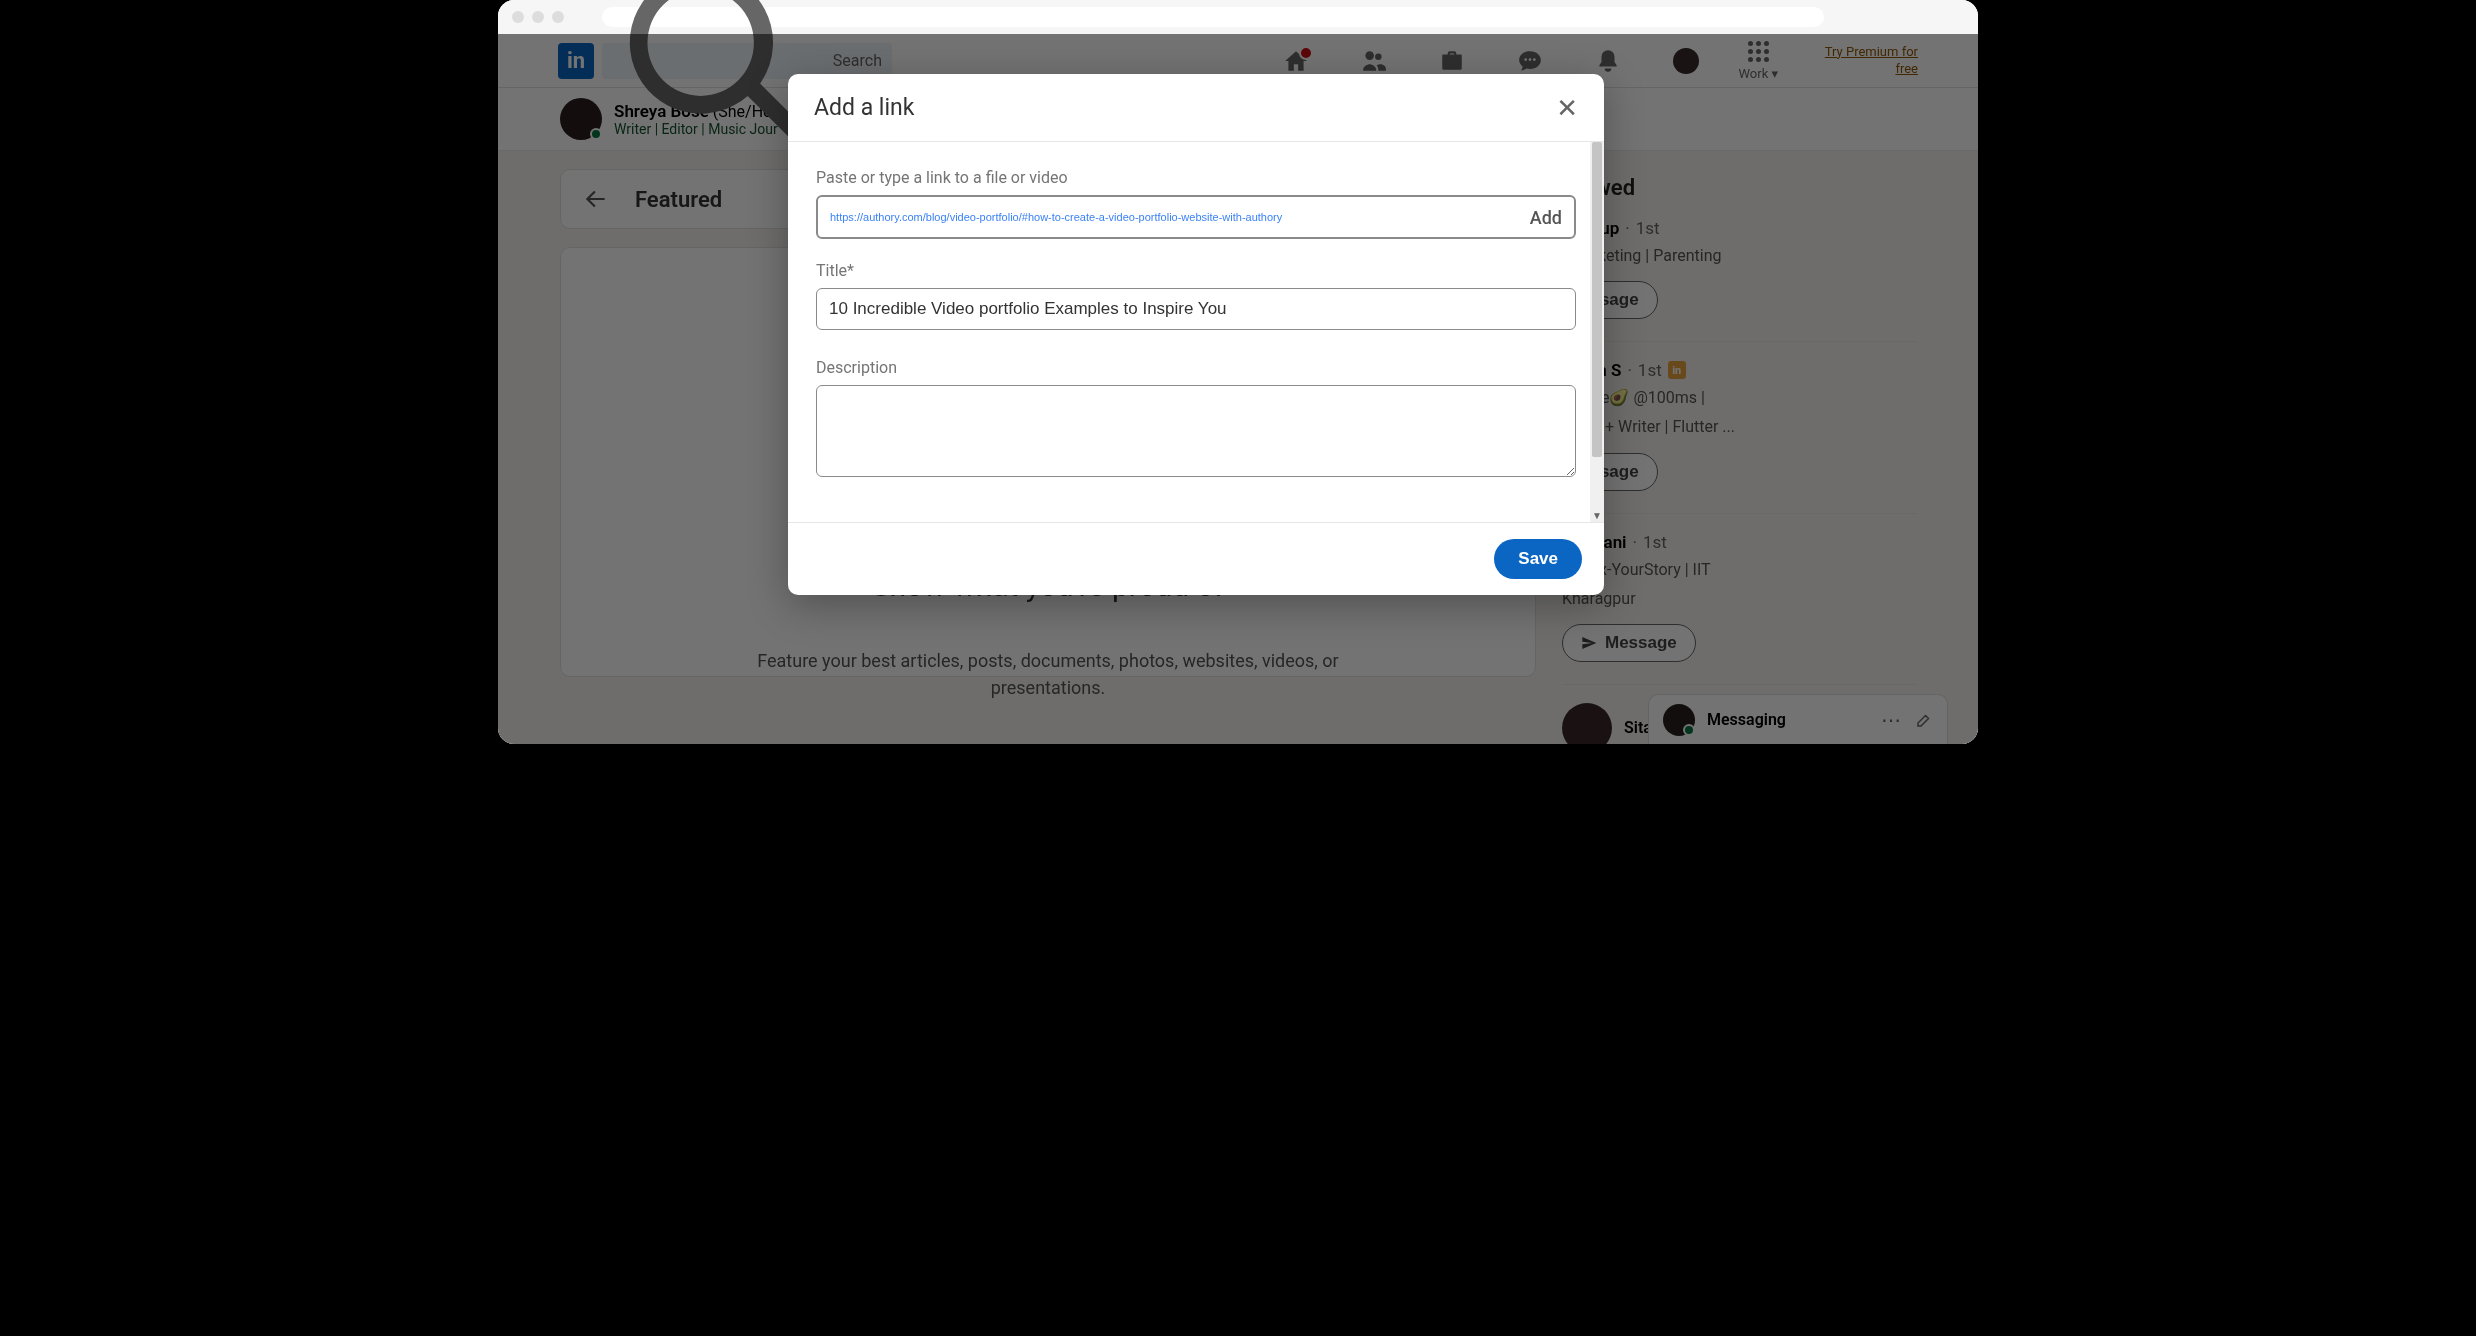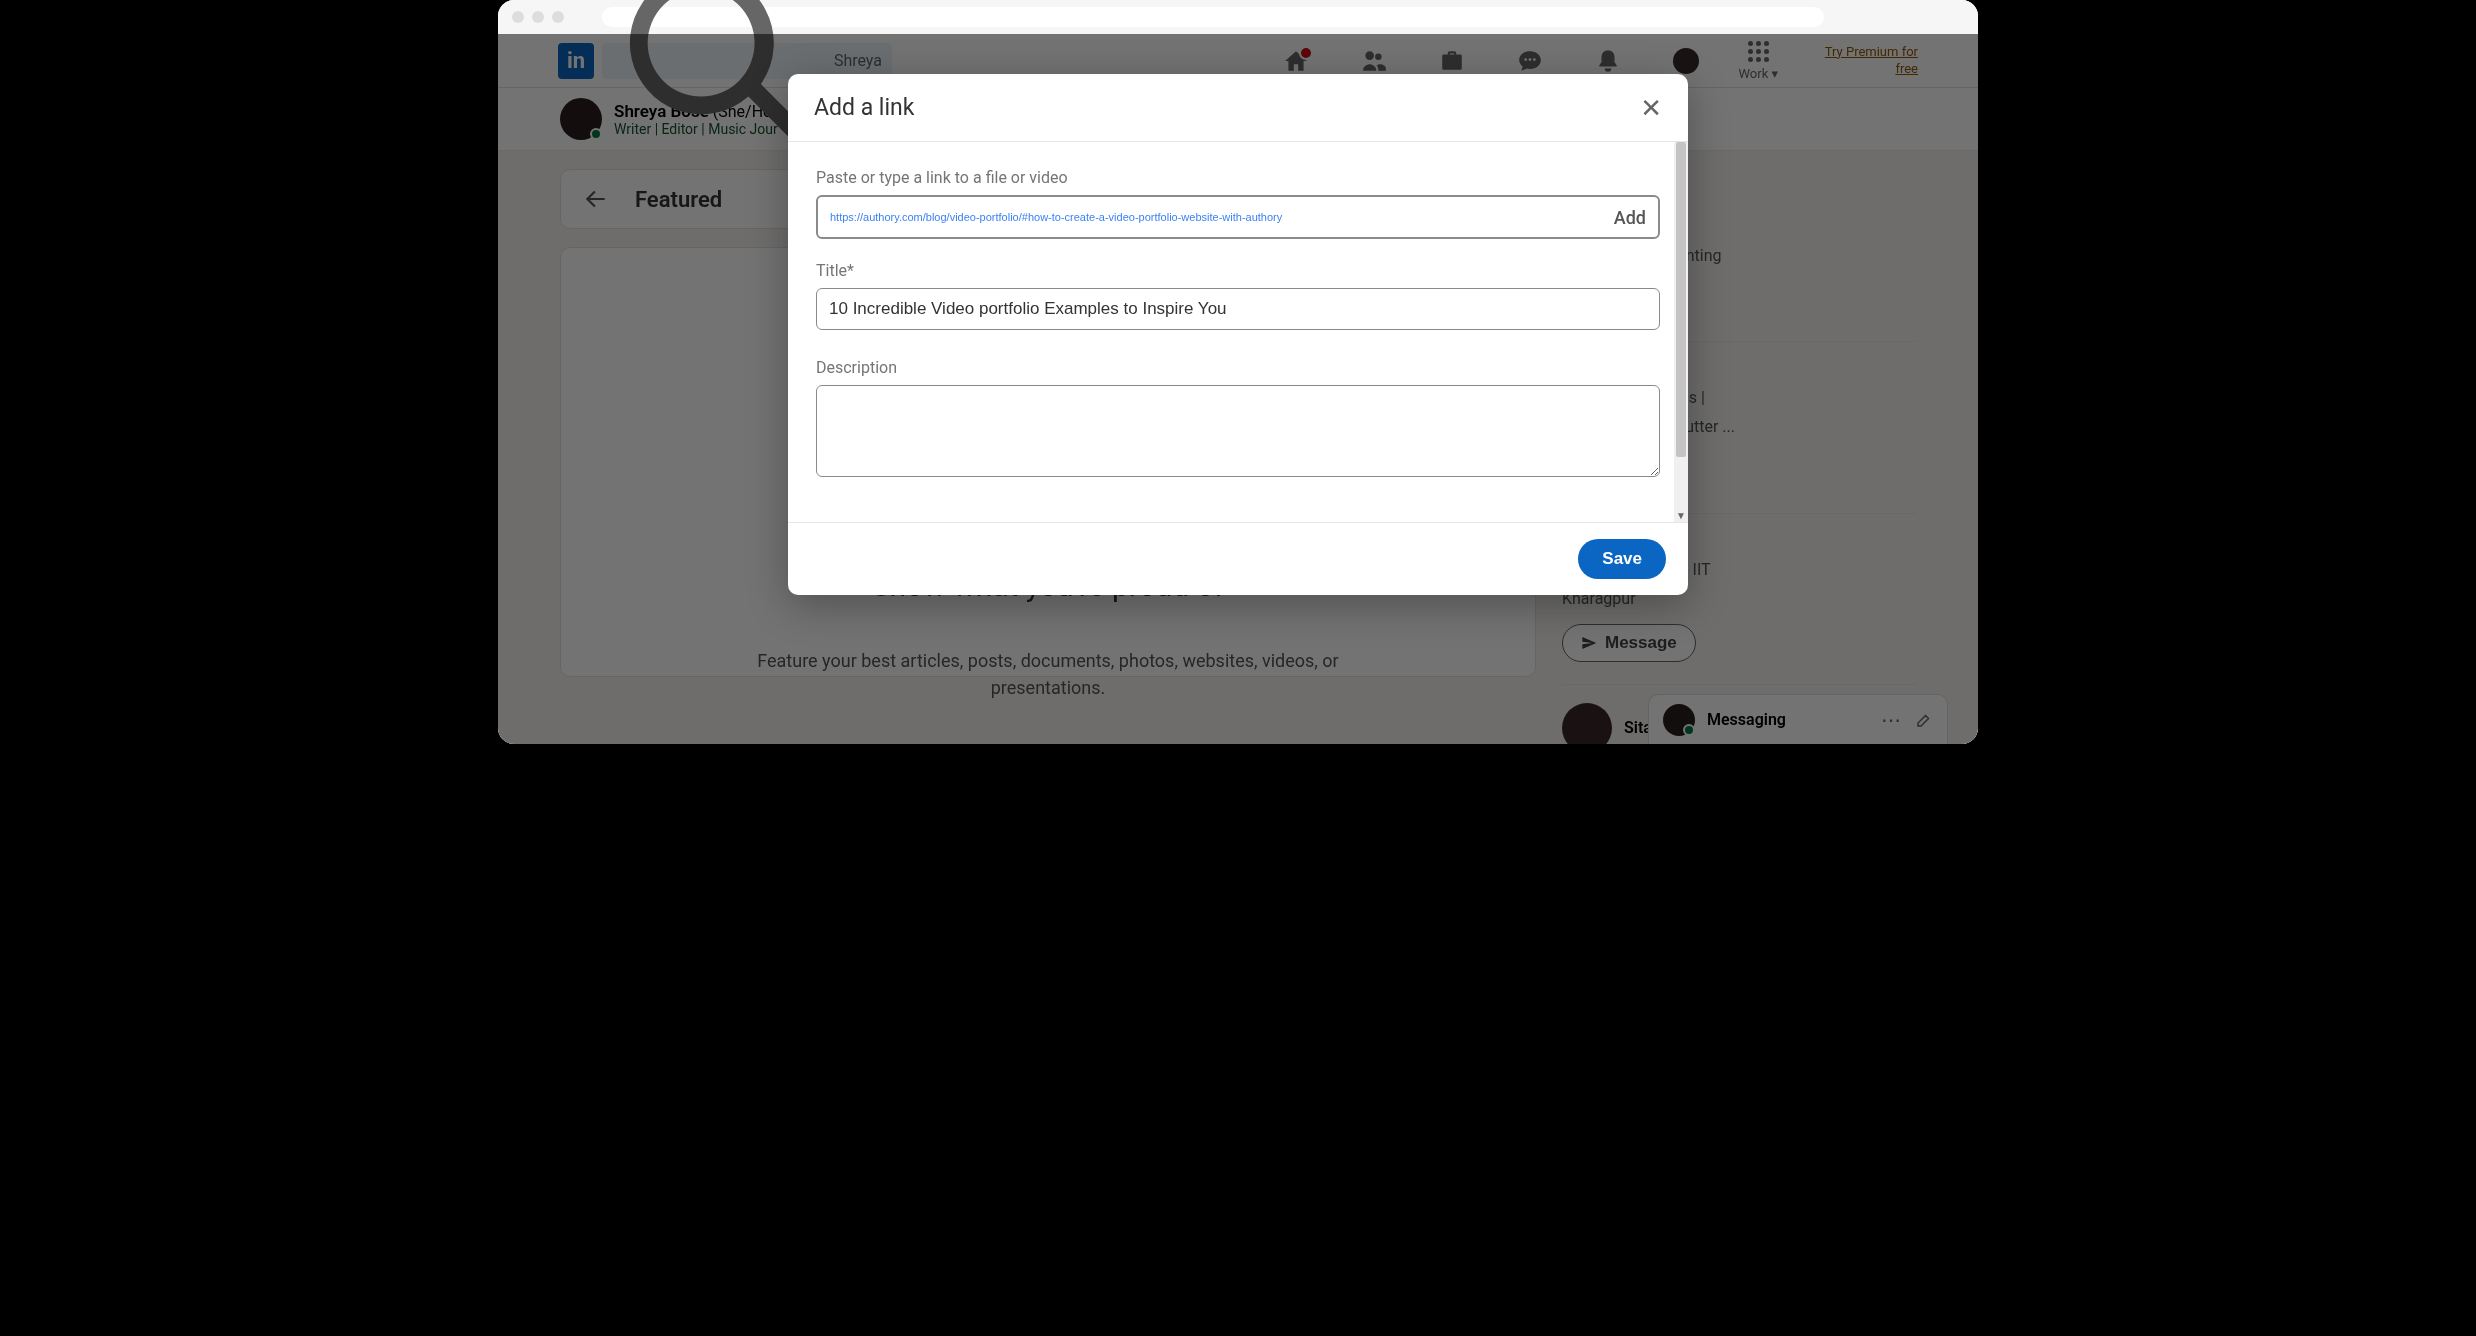--- a/index.html
+++ b/index.html
@@ -186,21 +186,21 @@
   .messaging-dock .avatar { width:32px; height:32px; border-radius:50%; background:#2b2020; position:relative;}
   .messaging-dock .title { font-weight:600; flex:1; font-size:16px;}
   .messaging-dock svg { width:18px; height:18px; fill:#666; stroke:#666;}
   .dock-dots { font-size:20px; color:#666; letter-spacing:2px; line-height:1;}
   
   .modal {
     position:absolute;
     z-index: 30;
     left: 290px;
     top: 40px;
-    width: 900px;
+    width: 816px;
     background:#fff;
     border-radius: 10px;
     box-shadow: 0 10px 40px rgba(0,0,0,0.3);
     display:flex;
     flex-direction:column;
   }
   .modal-header {
     display:flex;
     align-items:center;
     justify-content:space-between;
@@ -284,21 +284,21 @@
   </div>
 
   <div class="app-area">
 
     <div class="topnav">
       <div class="logo">in</div>
       <div class="search-box">
         <svg viewBox="0 0 24 24">
             <path fill="#666" d="M10 2a8 8 0 105.3 14l5 5 1.4-1.4-5-5A8 8 0 0010 2zm0 2a6 6 0 110 12 6 6 0 010-12z"></path>
           </svg>
-        <span>Shreya</span>
+        <span>Search</span>
       </div>
       <div class="nav-spacer"></div>
       <div class="nav-icons">
         <div class="nav-icon">
           <svg viewBox="0 0 24 24">
               <path d="M12 3l10 9h-3v9h-5v-6h-4v6H5v-9H2z"></path>
             </svg>
           <span class="badge-dot"></span>
         </div>
         <div class="nav-icon">

